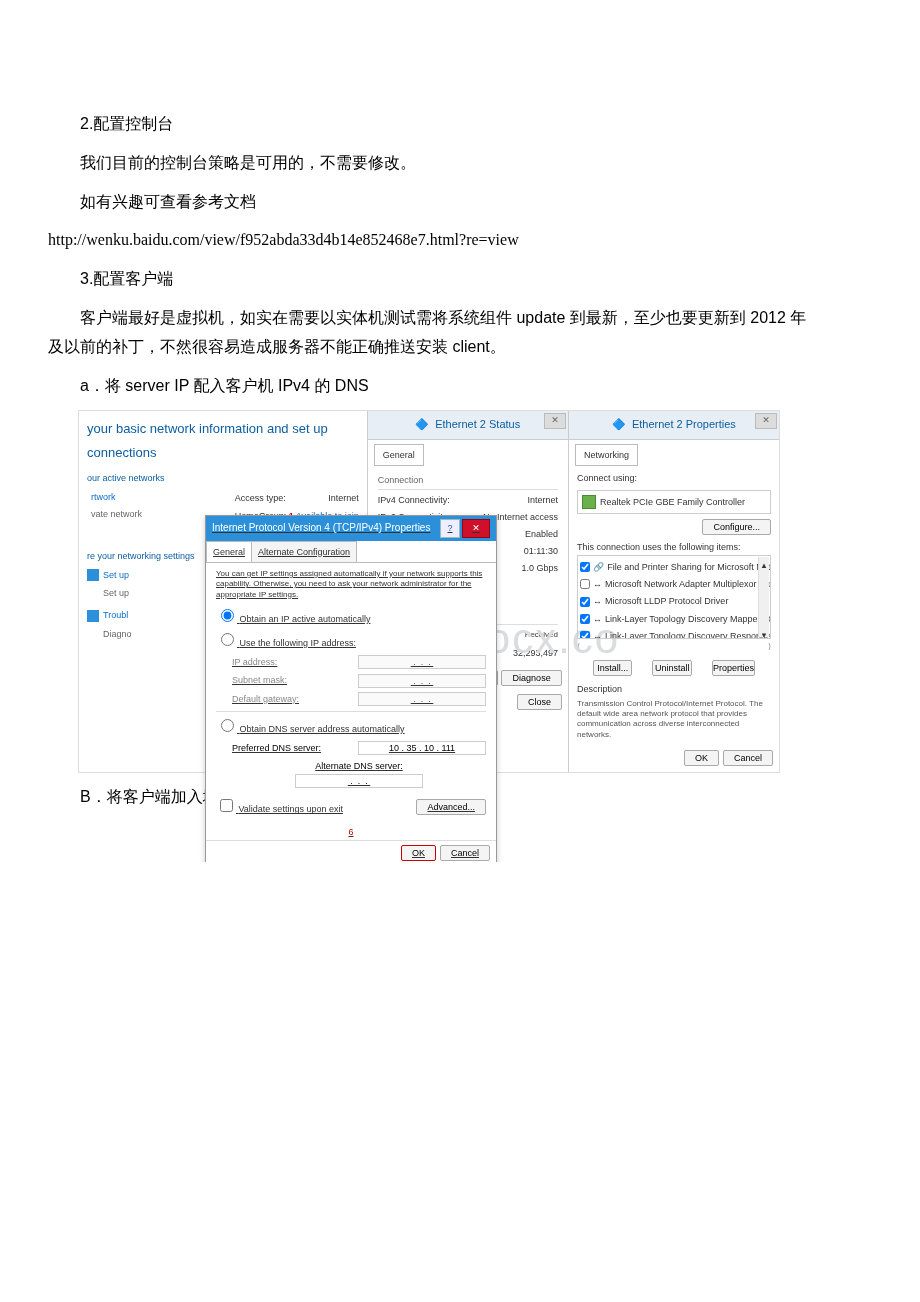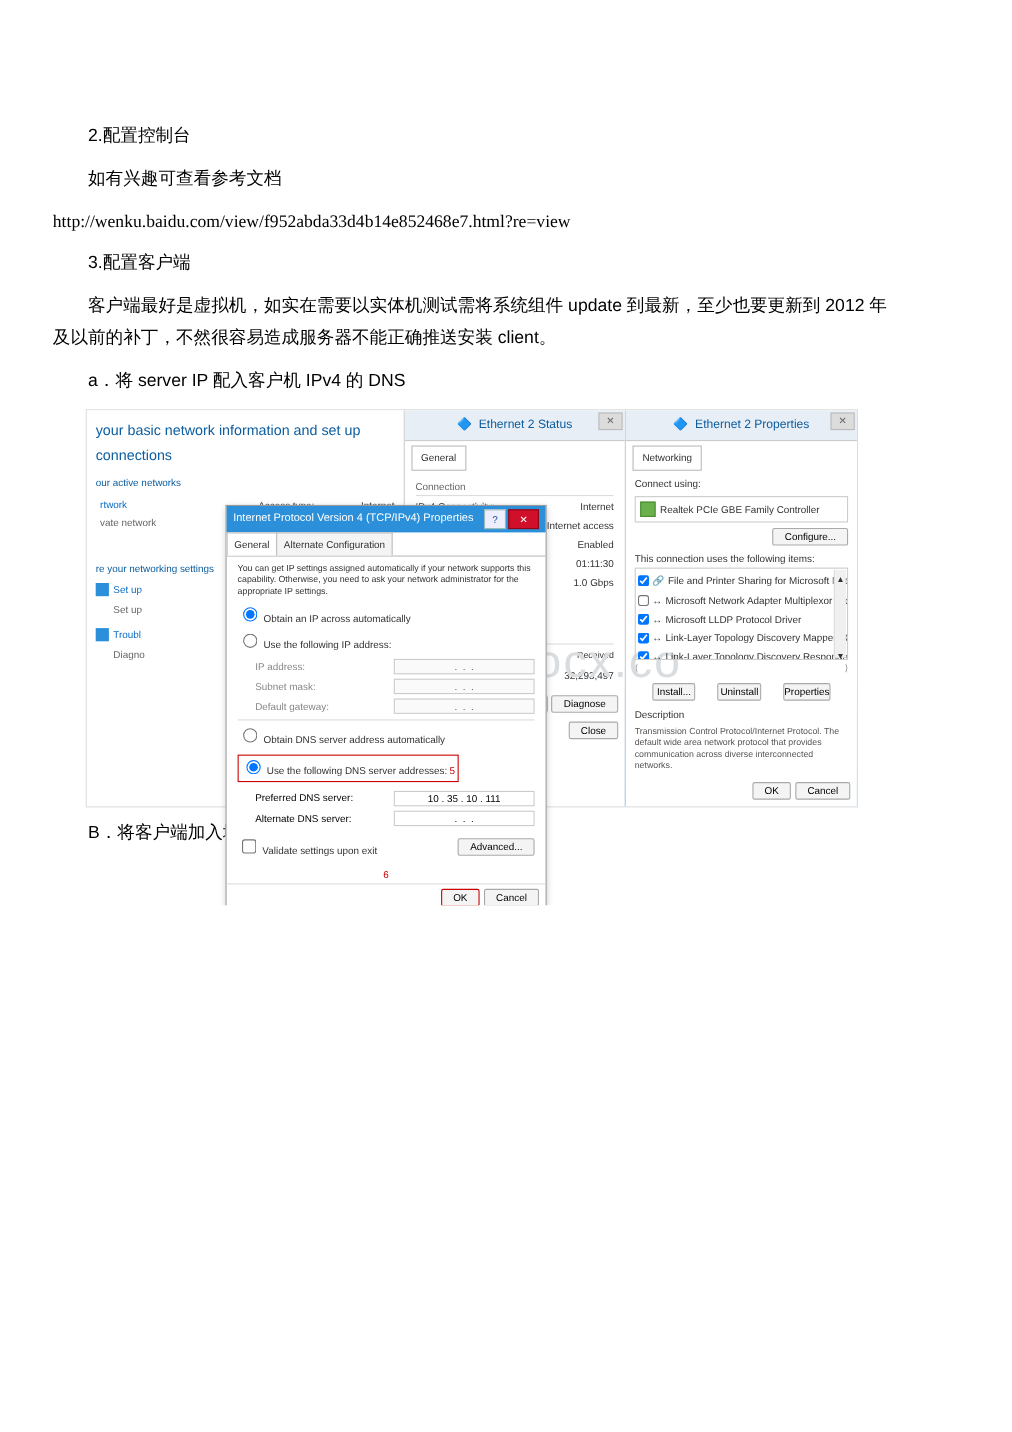--- a/index.html
+++ b/index.html
@@ -50,26 +50,27 @@
   }
   .nc-body { padding-left: 4px; }
   .nc-pair { display:flex; justify-content:space-between; font-size:9px; margin:1px 0;}
   .nc-link { color:#0a6cc8; }
   .nc-link.red { color:#b00; }
 
   
   .ipv4 {
     position: absolute;
     left: 126px;
-    top: 86px;
+    top: 104px;
     width: 290px;
     background:#fff;
     border:1px solid #999;
     font-size:9px;
     box-shadow:0 2px 6px rgba(0,0,0,.2);
+    text-decoration:underline;
   }
   .ipv4-title {
     background:#2b90d9;
     color:#fff;
     padding:3px 6px;
     font-size:10px;
     display:flex; align-items:center; justify-content:space-between;
   }
   .ipv4-close {
     background:#d0102b;color:#fff;width:26px;text-align:center;border:1px solid #8a0817;font-size:9px;
@@ -143,20 +144,21 @@
     position:absolute;left:150px;right:60px;top:190px;
     font-family:Arial,sans-serif;font-size:42px;color:#d9dde0;
     letter-spacing:2px;pointer-events:none;user-select:none;text-align:center;
   }
 </style>
 </head>
 <body>
 
 <div class="page">
   <p class="para">2.配置控制台</p>
+  <p class="para">我们目前的控制台策略是可用的，不需要修改。</p>
   <p class="para">如有兴趣可查看参考文档</p>
   <p class="para para-no-indent url">http://wenku.baidu.com/view/f952abda33d4b14e852468e7.html?re=view</p>
   <p class="para">3.配置客户端</p>
   <p class="para">客户端最好是虚拟机，如实在需要以实体机测试需将系统组件 update 到最新，至少也要更新到 2012 年及以前的补丁，不然很容易造成服务器不能正确推送安装 client。</p>
   <p class="para">a．将 server IP 配入客户机 IPv4 的 DNS</p>
 
   <div class="figure">
     <div class="watermark">www.bdocx.co</div>
 
     <div class="fig-row">
@@ -326,45 +328,44 @@
           <span class="ipv4-help">?</span>
           <span class="ipv4-close">✕</span>
         </span>
       </div>
       <div class="ipv4-tabs">
         <div class="ipv4-tab active">General</div>
         <div class="ipv4-tab">Alternate Configuration</div>
       </div>
       <div class="ipv4-body">
         <div style="font-size:8px;line-height:1.3;margin-bottom:6px;">You can get IP settings assigned automatically if your network supports this capability. Otherwise, you need to ask your network administrator for the appropriate IP settings.</div>
-        <div class="ipv4-radio"><input type="radio" checked="" style=""> <span>Obtain an IP across automatically</span></div>
+        <div class="ipv4-radio"><input type="radio" checked="" style=""> <span>Obtain an IP active automatically</span></div>
         <div class="ipv4-radio"><input type="radio" style=""> <span>Use the following IP address:</span></div>
         <div style="padding-left:16px;">
           <div class="ipv4-field">
               <span>IP address:</span>
               <input disabled="" value=" .  .  . " style="">
             </div>
           <div class="ipv4-field">
               <span>Subnet mask:</span>
               <input disabled="" value=" .  .  . " style="">
             </div>
           <div class="ipv4-field">
               <span>Default gateway:</span>
               <input disabled="" value=" .  .  . " style="">
             </div>
         </div>
         <div class="ipv4-sep"></div>
         <div class="ipv4-radio"><input type="radio" style=""> <span>Obtain DNS server address automatically</span></div>
-        <div class="ipv4-radio red-box" style="display:inline-block;padding:1px 2px;"><input type="radio" checked="" style=""> <span>Use the following DNS server addresses:</span><span style="color:#cc0000;margin-left:2px;">5</span></div>
         <div style="padding-left:16px;margin-top:3px;">
           <div class="ipv4-field" style="color:#000;">
               <span>Preferred DNS server:</span>
               <input class="red-box" value="10 . 35 . 10 . 111" style="">
             </div>
-          <div class="ipv4-field" style="color:#000;">
+          <div class="ipv4-field" style="color:#000;flex-direction:column;">
               <span>Alternate DNS server:</span>
               <input value=" .  .  . " style="">
             </div>
         </div>
         <div style="display:flex;justify-content:space-between;align-items:center;margin-top:8px;">
           <label><input type="checkbox" style=""> <span>Validate settings upon exit</span></label>
           <button class="winbtn">Advanced...</button>
         </div>
       </div>
       <div style="text-align:center;color:#cc0000;font-size:9px;margin-top:-2px;">6</div>

